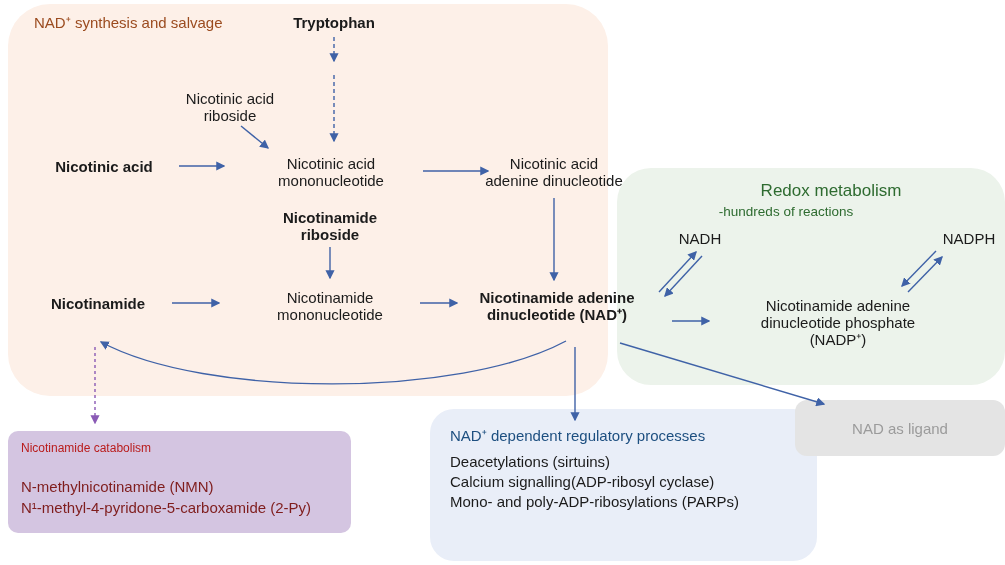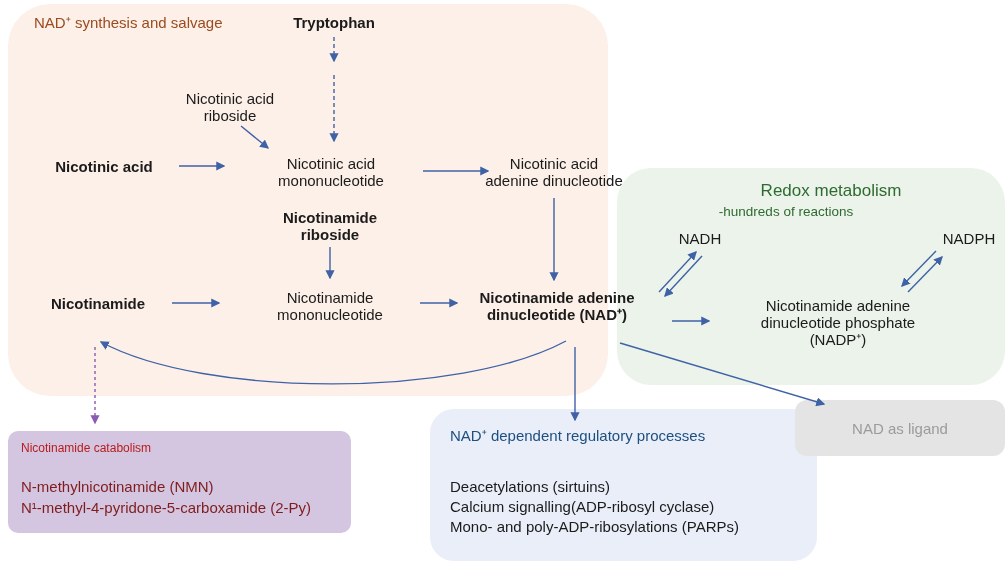--- a/index.html
+++ b/index.html
@@ -20,21 +20,21 @@
     text-align:center; transform:translate(-50%,-50%); white-space:pre-line;
   }
   .node.bold { font-weight:bold; }
   .node.left { transform:translate(0,-50%); text-align:center; }
   .t-synthesis { color:#9b4b1f; }
   .t-redox { color:#2e6b30; font-size:17px; }
   .t-redox-sub { color:#2e6b30; font-size:13.5px; }
   .cat-title { font-size:12px; color:#b91c1c; margin-bottom:21px; }
   .cat-item  { font-size:15px; color:#7f1d1d; line-height:21px; }
   .reg-title { font-size:15px; color:#1d4f80; }
-  .reg-items { margin-top:32px; }
+  .reg-items { margin-top:7px; }
   .reg-item  { font-size:15px; color:#1b1b1b; line-height:20px; }
   .ligand-label { font-size:15px; color:#9b9b9b; }
 </style>
 </head>
 <body>
 
 <div class="canvas">
 
   <div class="panel panel-synthesis"></div>
   <div class="panel panel-redox"></div>

